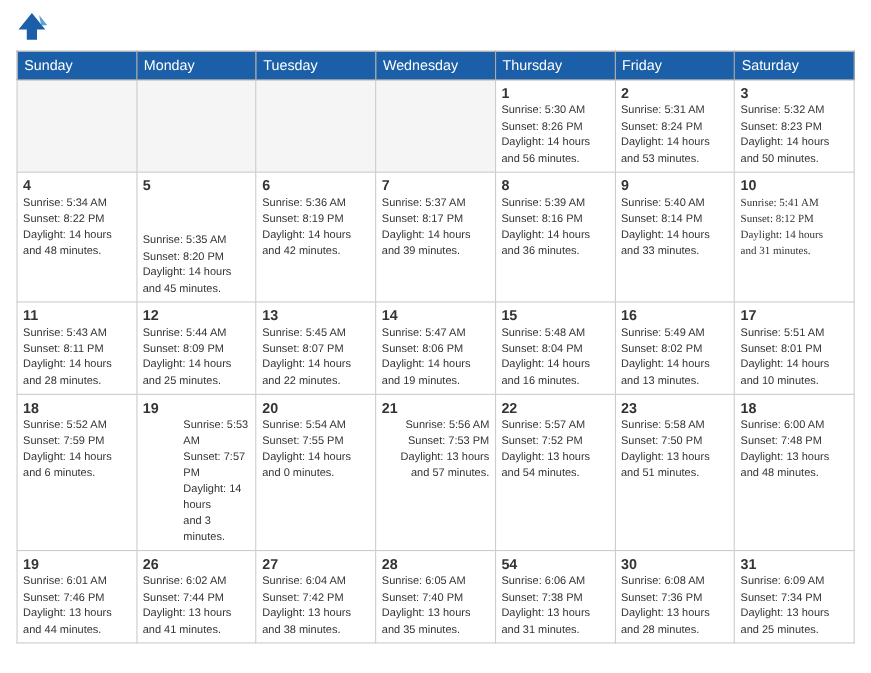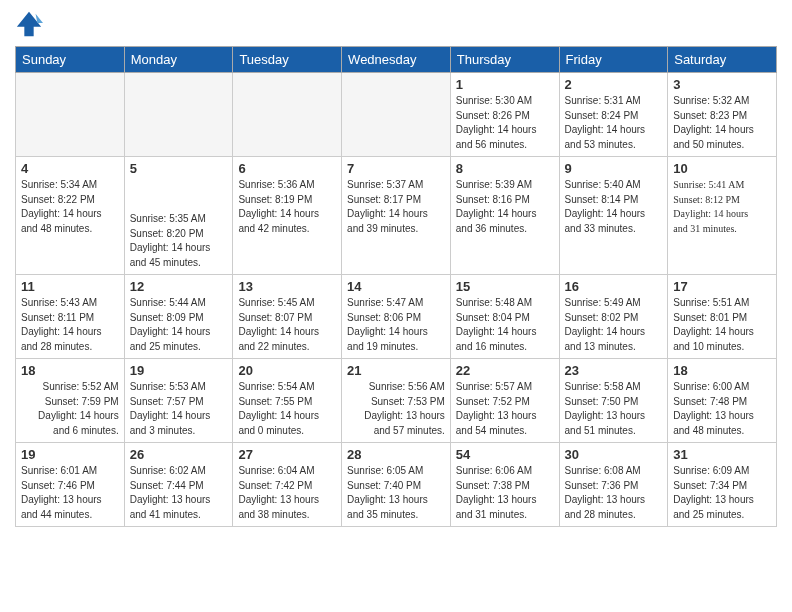--- a/index.html
+++ b/index.html
@@ -180,28 +180,28 @@
             <span class="day-num">17</span>
             <div class="day-info" style="white-space: pre-line;">Sunrise: 5:51 AM
 Sunset: 8:01 PM
 Daylight: 14 hours
 and 10 minutes.</div>
           </td>
         </tr>
         <tr>
           <td>
             <span class="day-num">18</span>
-            <div class="day-info" style="white-space: pre-line; text-align: right;">Sunrise: 5:52 AM
+            <div class="day-info" style="white-space: pre-line;">Sunrise: 5:52 AM
 Sunset: 7:59 PM
 Daylight: 14 hours
 and 6 minutes.</div>
           </td>
           <td>
             <span class="day-num">19</span>
-            <div class="day-info" style="white-space: pre-line;">Sunrise: 5:53 AM
+            <div class="day-info" style="white-space: pre-line; margin-left: 37px;">Sunrise: 5:53 AM
 Sunset: 7:57 PM
 Daylight: 14 hours
 and 3 minutes.</div>
           </td>
           <td>
             <span class="day-num">20</span>
             <div class="day-info" style="white-space: pre-line;">Sunrise: 5:54 AM
 Sunset: 7:55 PM
 Daylight: 14 hours
 and 0 minutes.</div>

